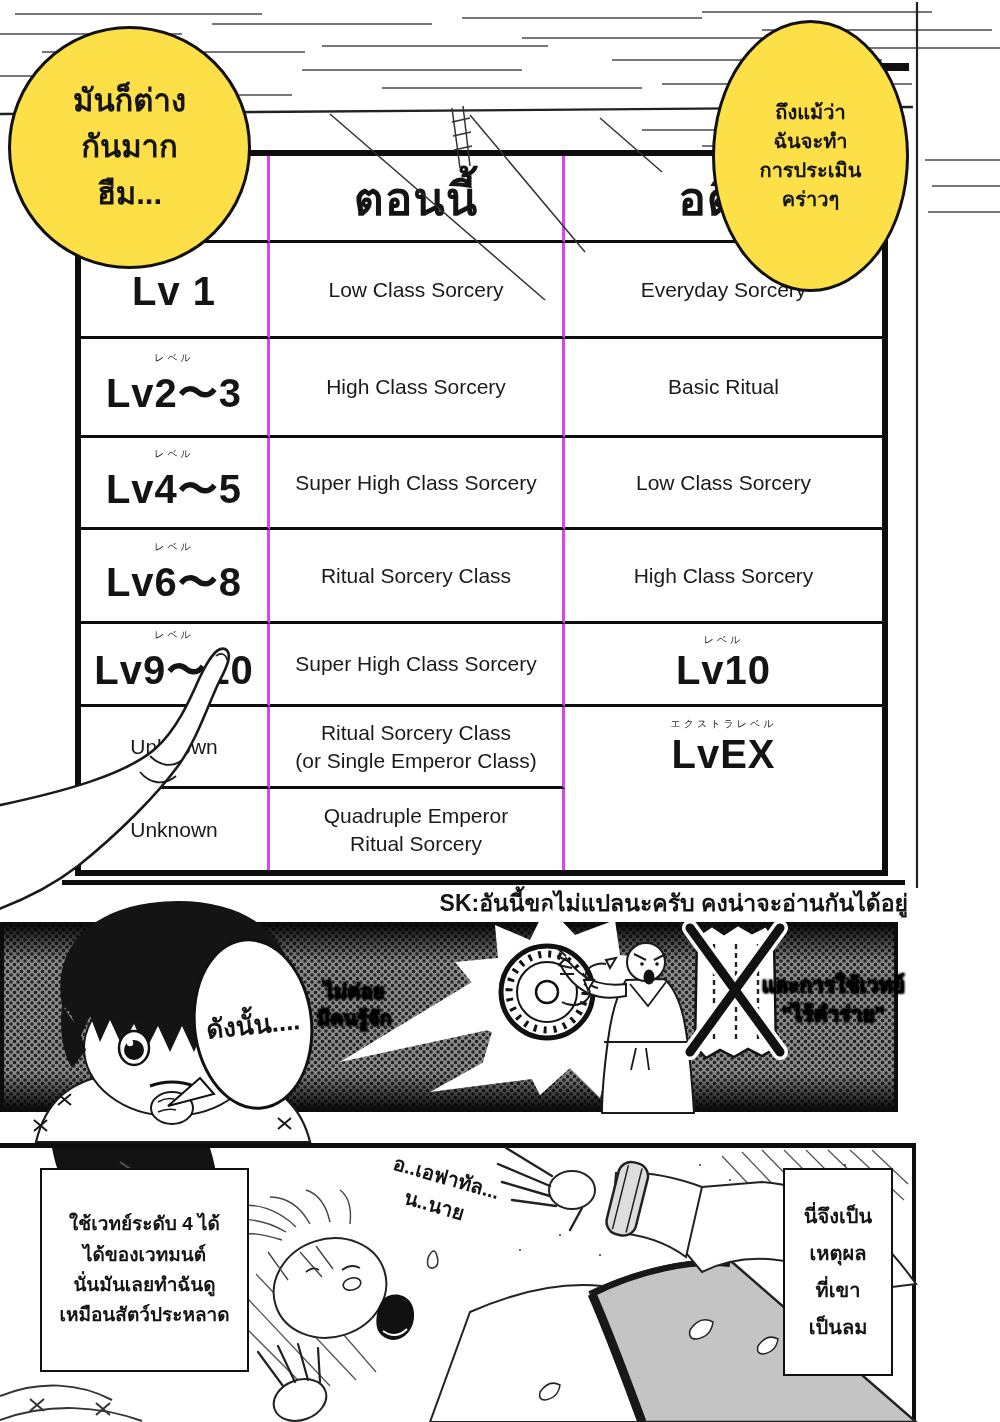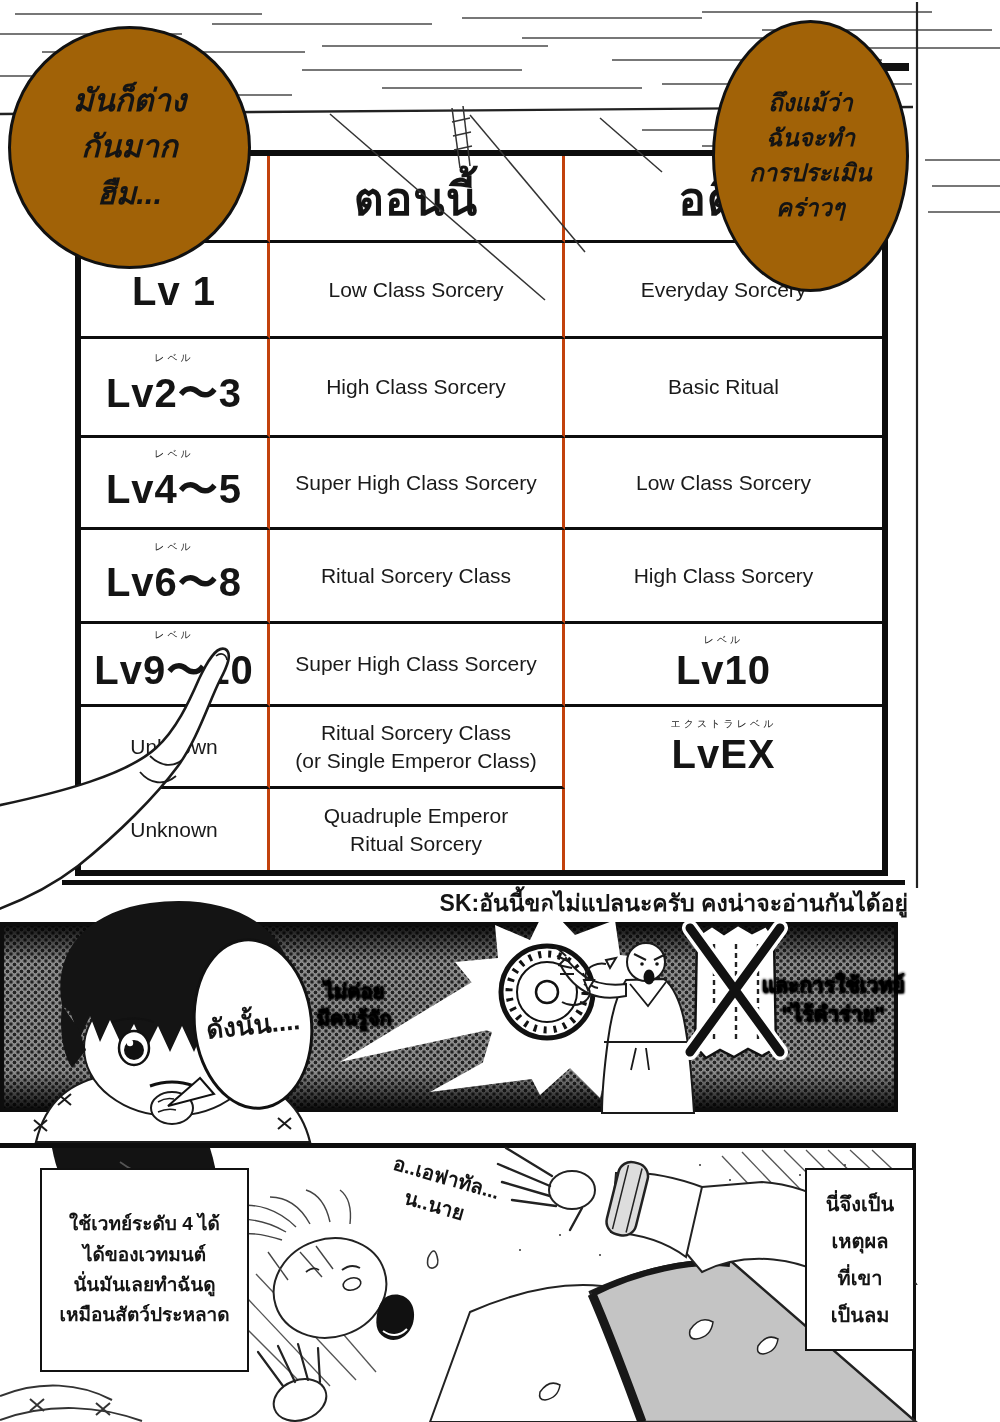--- a/index.html
+++ b/index.html
@@ -14,35 +14,35 @@
   
   #svg-bg{left:0;top:0;z-index:0;}
   #manga-table{z-index:1;}
   #table-underline{z-index:1;}
   #sk-note{z-index:1;}
   #svg-art{left:0;top:0;z-index:2;pointer-events:none;}
   .bubble{z-index:3;}
   .paneltext{z-index:3;}
   
   .bubble{
-    position:absolute;background:#a16207;border:3px solid #111;border-radius:50%;
+    position:absolute;background:#fde047;border:3px solid #111;border-radius:50%;
     display:flex;flex-direction:column;align-items:center;justify-content:center;
-    text-align:center;font-weight:bold;font-style:italic;
+    text-align:center;font-weight:bold;
   }
   #bubble-left{left:8px;top:26px;width:243px;height:243px;font-size:31px;line-height:1.5;}
-  #bubble-right{left:712px;top:20px;width:197px;height:272px;font-size:24px;line-height:1.45;}
+  #bubble-right{left:712px;top:20px;width:197px;height:272px;font-size:20px;line-height:1.45;}
   
   #manga-table{
     position:absolute;left:75px;top:150px;width:813px;height:726px;
     border:6px solid #0d0d0d;background:#fff;
     display:grid;grid-template-columns:189px 295px 1fr;
     grid-template-rows:87px 96px 99px 92px 94px 83px 82px 1fr;
   }
   .cell{
-    border-right:3px solid #c2410c;border-bottom:3px solid #0d0d0d;
+    border-right:3px solid #d946ef;border-bottom:3px solid #0d0d0d;
     display:flex;align-items:center;justify-content:center;flex-direction:column;
     text-align:center;white-space:pre-line;overflow:hidden;
   }
   .cell:nth-child(3n){border-right:none;}
   .cell.lastrow{border-bottom:none;}
   .hdr{font-size:46px;font-weight:bold;letter-spacing:1px;}
   .lvl{font-size:40px;font-weight:600;letter-spacing:1px;}
   .furi{font-size:10px;letter-spacing:3px;color:#222;line-height:1;margin-bottom:3px;font-weight:normal;}
   .eng{font-size:21px;line-height:1.3;color:#1a1a1a;}
   #table-underline{position:absolute;left:62px;top:880px;width:843px;height:5px;background:#0d0d0d;}
@@ -77,22 +77,22 @@
   #bottom-panel{
     position:absolute;left:0;top:1143px;width:916px;height:279px;
     border-top:5px solid #0d0d0d;border-right:4px solid #0d0d0d;background:#fff;z-index:1;
   }
   .capbox{
     position:absolute;background:#fff;border:2.5px solid #111;
     text-align:center;font-weight:bold;
   }
   #bottom-left-box{left:40px;top:1168px;width:209px;height:204px;font-size:19px;line-height:1.6;
     display:flex;flex-direction:column;justify-content:center;}
-  #bottom-right-box{left:783px;top:1168px;width:110px;height:183px;font-size:20px;line-height:1.85;
-    display:flex;flex-direction:column;justify-content:center;margin-left:22px;}
+  #bottom-right-box{left:783px;top:1168px;width:110px;height:208px;font-size:20px;line-height:1.85;
+    display:flex;flex-direction:column;justify-content:center;}
   #bottom-float{
     position:absolute;left:398px;top:1148px;font-size:20px;font-weight:bold;
     transform:rotate(16deg);transform-origin:left top;line-height:1.5;
   }
   #bottom-float .l2{display:block;margin-left:20px;}
   .capbox span, .bubble span, .white-float span{display:block;}
 </style>
 </head>
 <body>
 

